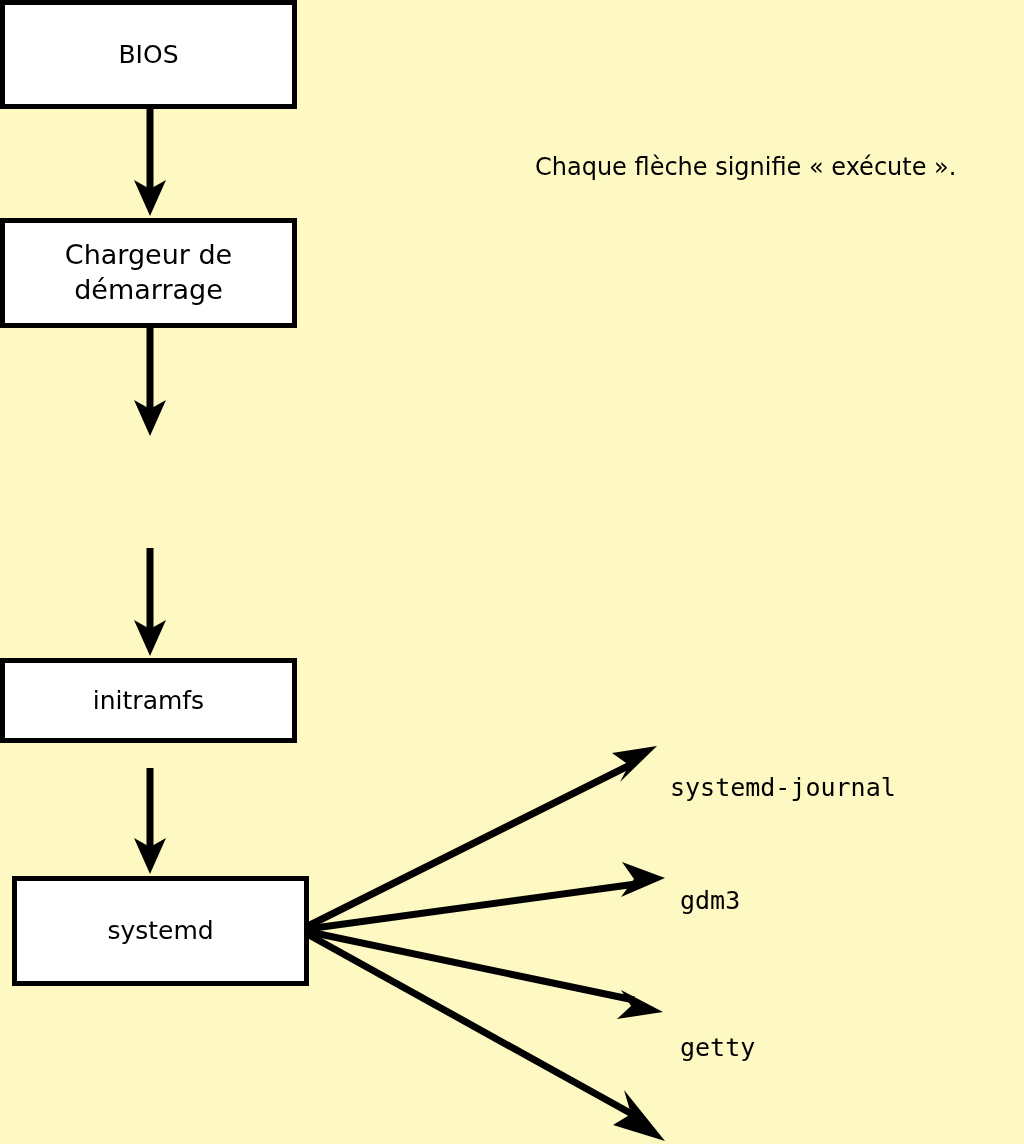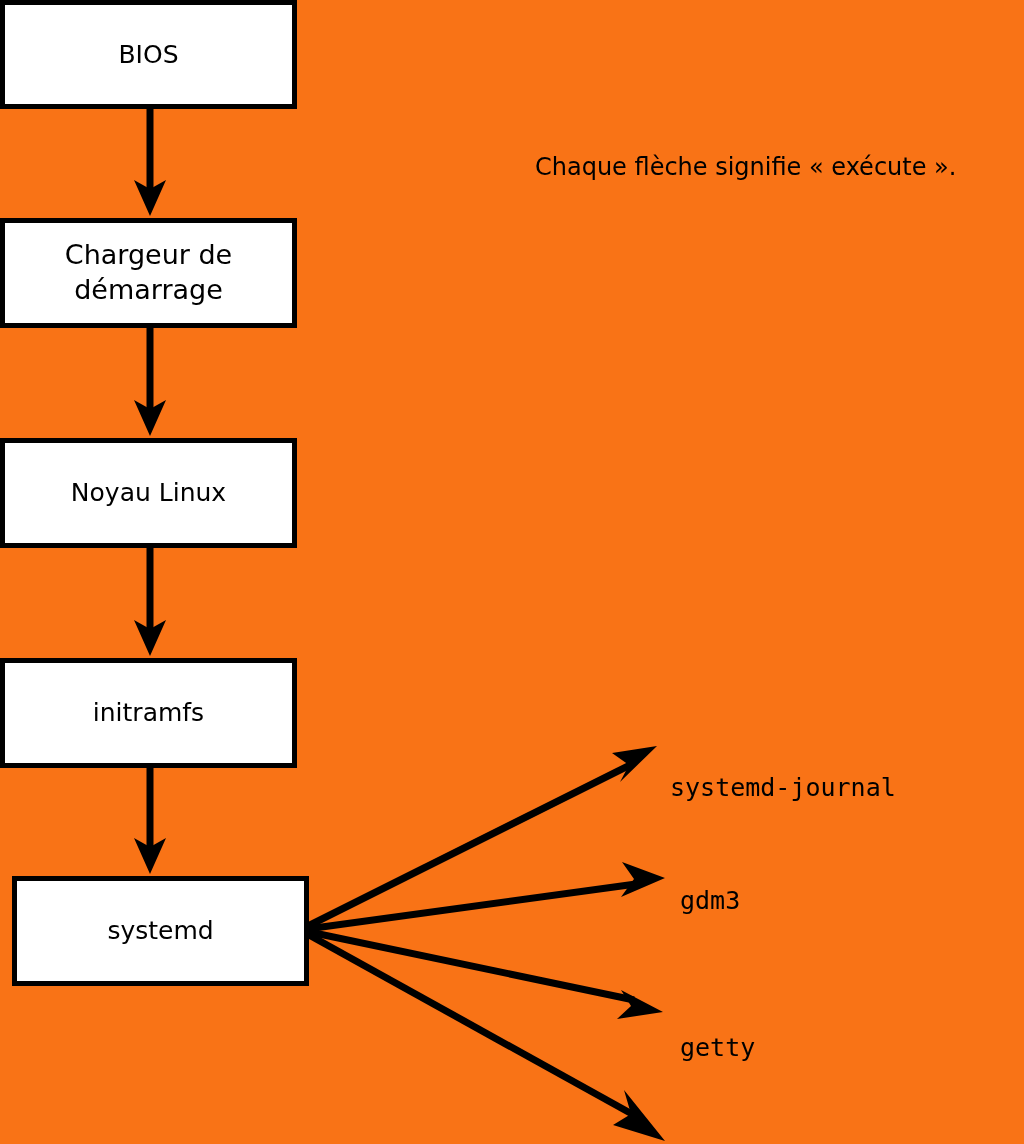--- a/index.html
+++ b/index.html
@@ -4,21 +4,21 @@
 <style>
   html, body {
     margin: 0;
     padding: 0;
     background: #ffffff;
   }
   #canvas {
     position: relative;
     width: 1024px;
     height: 1144px;
-    background: #f97316;
+    background: #fef9c3;
     overflow: hidden;
     font-family: "DejaVu Sans", "Liberation Sans", sans-serif;
   }
   #diagram-svg {
     position: absolute;
     top: 0;
     left: 0;
     width: 1024px;
     height: 1144px;
   }
@@ -105,25 +105,22 @@
 
   <div class="node-box" style="left:0px; top:0px; width:297px; height:109px;">
     <span class="node-label">BIOS</span>
   </div>
 
   <div class="node-box" style="left:0px; top:218px; width:297px; height:110px;">
     <span class="node-label small">Chargeur de
 démarrage</span>
   </div>
 
-  <div class="node-box" style="left:0px; top:438px; width:297px; height:110px;">
-    <span class="node-label">Noyau Linux</span>
-  </div>
 
-  <div class="node-box" style="left:0px; top:658px; width:297px; height:110px;">
+  <div class="node-box" style="left:0px; top:658px; width:297px; height:85px;">
     <span class="node-label">initramfs</span>
   </div>
 
   <div class="node-box" style="left:12px; top:876px; width:297px; height:110px;">
     <span class="node-label">systemd</span>
   </div>
 
   <div class="leaf-label" style="left:670px; top:731px;">systemd-journal</div>
 
   <div class="leaf-label" style="left:680px; top:844px;">gdm3</div>

